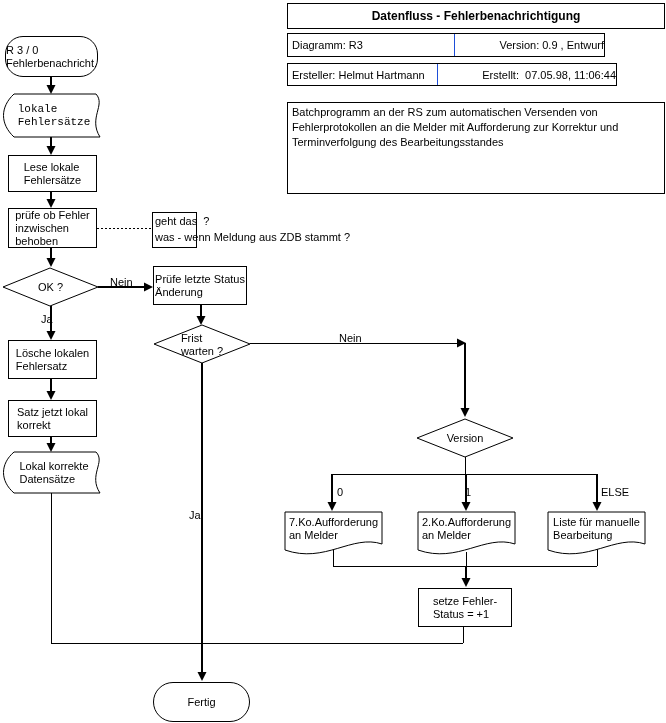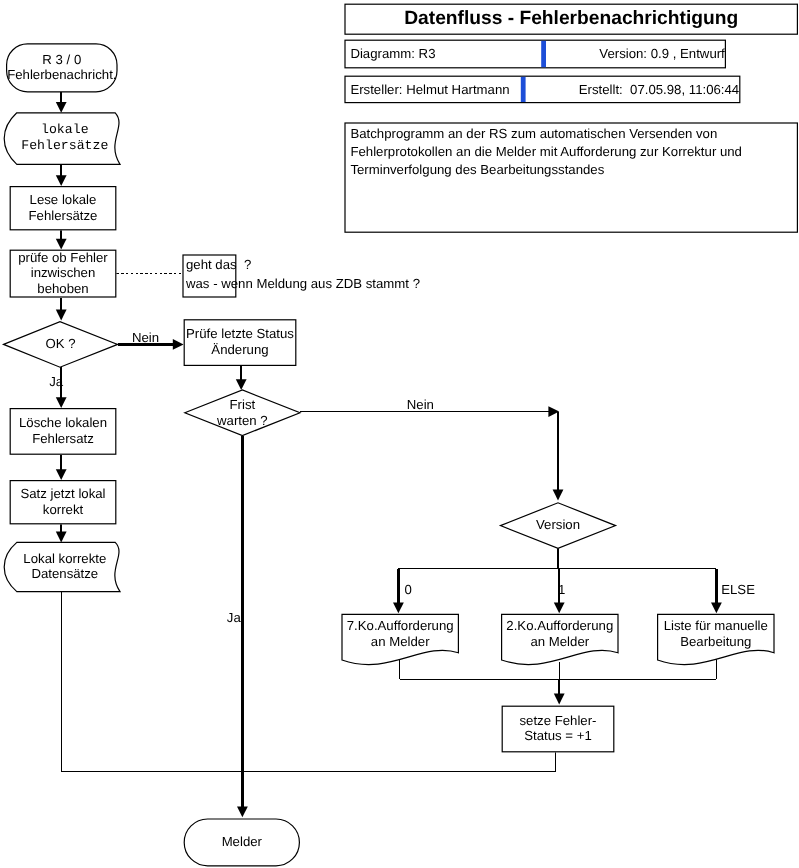--- a/index.html
+++ b/index.html
@@ -3,31 +3,31 @@
 <meta charset="utf-8">
 <style>
   html,body{margin:0;padding:0;background:#ffffff;}
   #canvas{
     position:relative;width:666px;height:723px;background:#ffffff;
     font-family:"Liberation Sans","DejaVu Sans",sans-serif;
     font-size:11px;color:#000;overflow:hidden;
   }
   #wires{position:absolute;left:0;top:0;}
   .abs{position:absolute;box-sizing:border-box;}
-  .ctr{display:flex;align-items:center;justify-content:center;text-align:center;
+  .ctr{display:flex;align-items:center;justify-content:center;text-align:left;
        white-space:pre;line-height:13px;}
   .box{border:1px solid #000;background:#fff;}
   .term{border:1px solid #000;background:#fff;border-radius:18px;}
   .lbl{position:absolute;white-space:pre;line-height:12px;}
   
   .tbox{border:1px solid #000;background:#fff;}
   .cellrow{display:flex;}
   .cell{display:flex;align-items:center;padding-left:4px;white-space:pre;box-sizing:border-box;}
-  .cell.right{border-left:4px solid #1d4ed8;padding-left:44px;}
-  #t-title{font-weight:bold;font-size:16px;display:flex;align-items:center;justify-content:center;}
+  .cell.right{border-left:1px solid #1d4ed8;padding-left:44px;}
+  #t-title{font-weight:bold;font-size:12px;display:flex;align-items:center;justify-content:center;}
   #t-desc{padding:2px 4px;white-space:pre;line-height:15px;margin-top:12px;}
   
   #annot-box{border:1px solid #000;background:transparent;}
   #annot-text{white-space:pre;line-height:16px;}
 </style>
 </head>
 <body>
 
 <div id="canvas">
 
@@ -144,21 +144,21 @@
   <div class="abs ctr" style="left:285px;top:513px;width:97px;height:31px;">7.Ko.Aufforderung
 an Melder</div>
   <div class="abs ctr" style="left:418px;top:513px;width:97px;height:31px;">2.Ko.Aufforderung
 an Melder</div>
   <div class="abs ctr" style="left:548px;top:513px;width:97px;height:31px;">Liste für manuelle
 Bearbeitung</div>
 
   <div class="abs box ctr" style="left:418px;top:588px;width:94px;height:39px;">setze Fehler-
 Status = +1</div>
 
-  <div class="abs term ctr" style="left:153px;top:682px;width:97px;height:40px;border-radius:20px;">Melder</div>
+  <div class="abs term ctr" style="left:153px;top:682px;width:97px;height:40px;border-radius:20px;">Fertig</div>
 
   <div class="lbl" style="left:110px;top:276px;">Nein</div>
   <div class="lbl" style="left:41px;top:313px;">Ja</div>
   <div class="lbl" style="left:339px;top:332px;">Nein</div>
   <div class="lbl" style="left:189px;top:509px;">Ja</div>
   <div class="lbl" style="left:337px;top:486px;">0</div>
   <div class="lbl" style="left:465px;top:486px;">1</div>
   <div class="lbl" style="left:601px;top:486px;">ELSE</div>
 
 </div>

